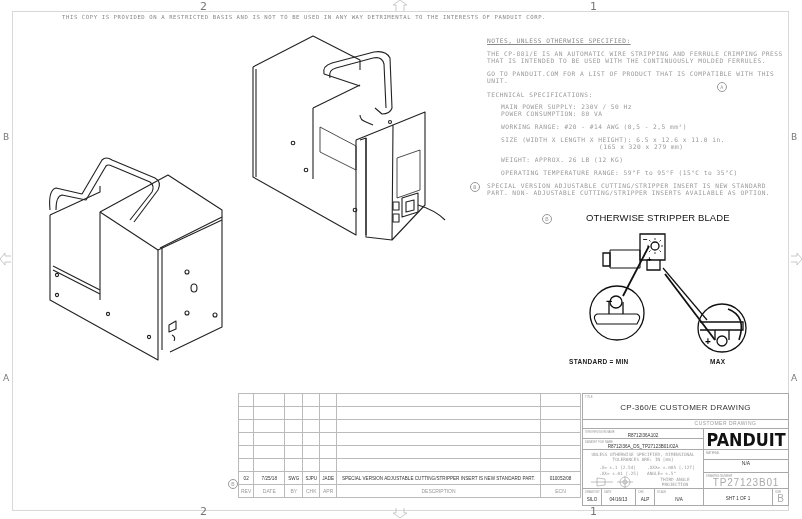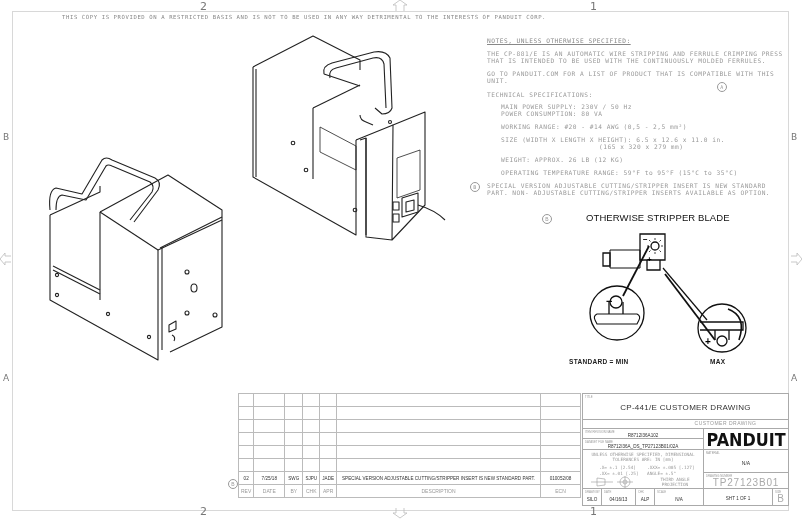--- a/index.html
+++ b/index.html
@@ -246,34 +246,34 @@
       <td>CHK</td>
       <td>APR</td>
       <td>DESCRIPTION</td>
       <td>ECN</td>
     </tr>
   </tbody>
 </table>
 
 <div class="tb" style="left:582px;top:393px;width:207px;height:27px;">
   <span class="tbl">TITLE</span>
-  <div class="tbv" style="top:9px;font-size:8px;letter-spacing:0.3px;">CP-441/E CUSTOMER DRAWING</div>
+  <div class="tbv" style="top:9px;font-size:8px;letter-spacing:0.3px;">CP-360/E CUSTOMER DRAWING</div>
 </div>
 <div class="tb" style="left:582px;top:419px;width:207px;height:10px;border-top:none;">
   <div class="tbv" style="top:1px;font-size:5px;color:#999;letter-spacing:0.5px;padding-left:80px;">CUSTOMER DRAWING</div>
 </div>
 <div class="tb" style="left:582px;top:428px;width:122px;height:11px;">
   <span class="tbl">ITEM REVISION NAME</span>
   <div class="tbv" style="top:4px;font-size:4.6px;">R8712I36A102</div>
 </div>
 <div class="tb" style="left:582px;top:438px;width:122px;height:12px;">
   <span class="tbl">DATASET FILE NAME</span>
   <div class="tbv" style="top:5px;font-size:4.6px;">R8712I36A_DS_TP27123B01/02A</div>
 </div>
-<div class="tb" style="left:703px;top:428px;width:86px;height:22px;">
+<div class="tb" style="left:703px;top:428px;width:86px;height:32px;">
   <div class="tbv" style="top:2px;font-size:16px;font-weight:900;color:#111;letter-spacing:0px;font-family:'DejaVu Sans', sans-serif;transform:scaleY(1.05);">PANDUIT</div>
 </div>
 <div class="tb" style="left:582px;top:449px;width:122px;height:40px;">
   <div class="tbv mono" style="top:2px;font-size:4.4px;color:#999;padding:0 6px;line-height:5px;">UNLESS OTHERWISE SPECIFIED, DIMENSIONAL TOLERANCES ARE: IN [mm]</div>
   <div class="abs mono" style="left:16px;top:15px;font-size:4.4px;color:#999;">.X= ±.1 [2.54]</div>
   <div class="abs mono" style="left:16px;top:21px;font-size:4.4px;color:#999;">.XX= ±.01 [.25]</div>
   <div class="abs mono" style="left:64px;top:15px;font-size:4.4px;color:#999;">.XXX= ±.005 [.127]</div>
   <div class="abs mono" style="left:64px;top:21px;font-size:4.4px;color:#999;">ANGLE= ±.5°</div>
   <svg class="abs" style="left:6px;top:26px;" width="50" height="12">
     <g fill="none" stroke="#999" stroke-width="0.6">

